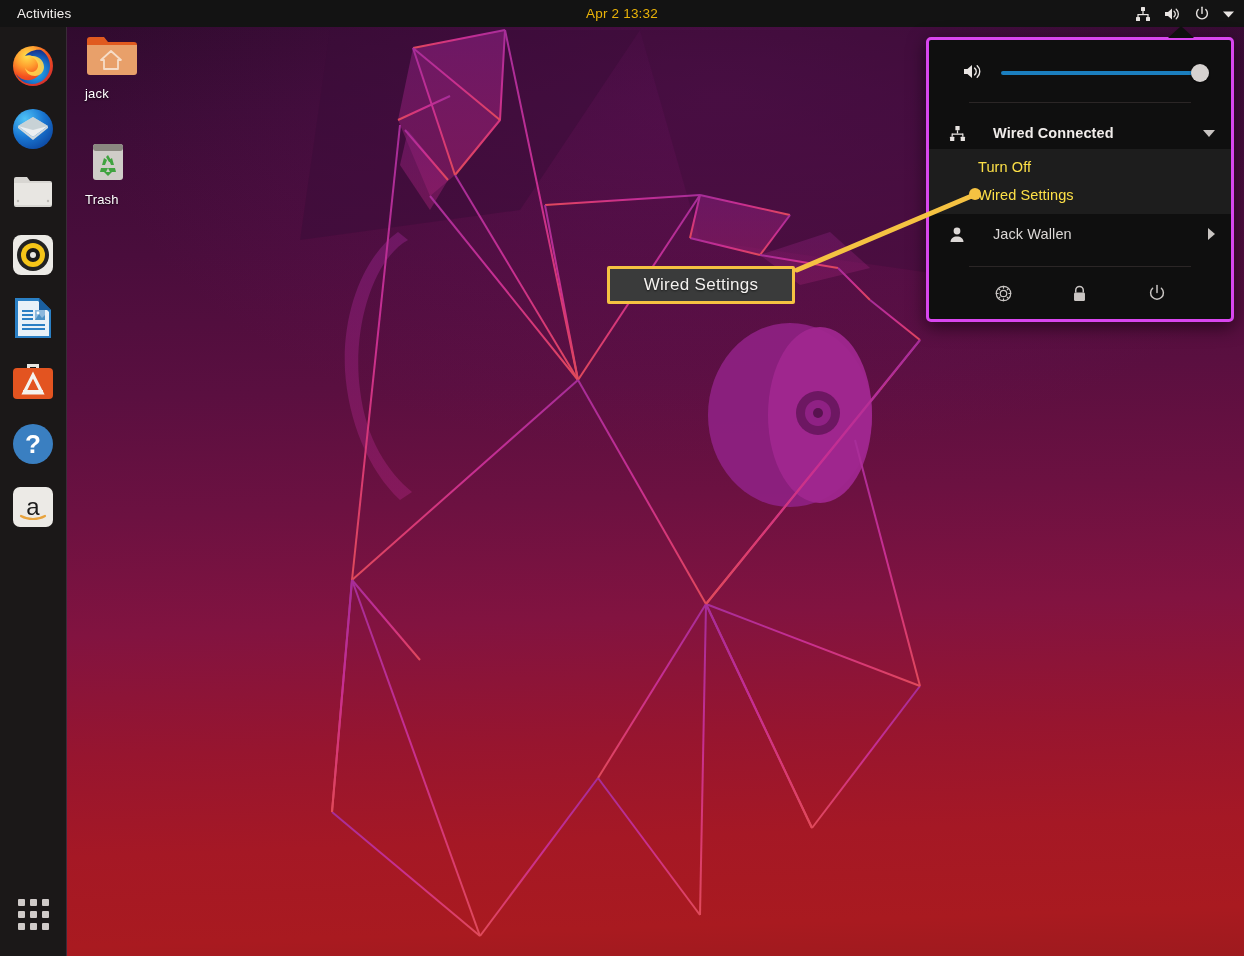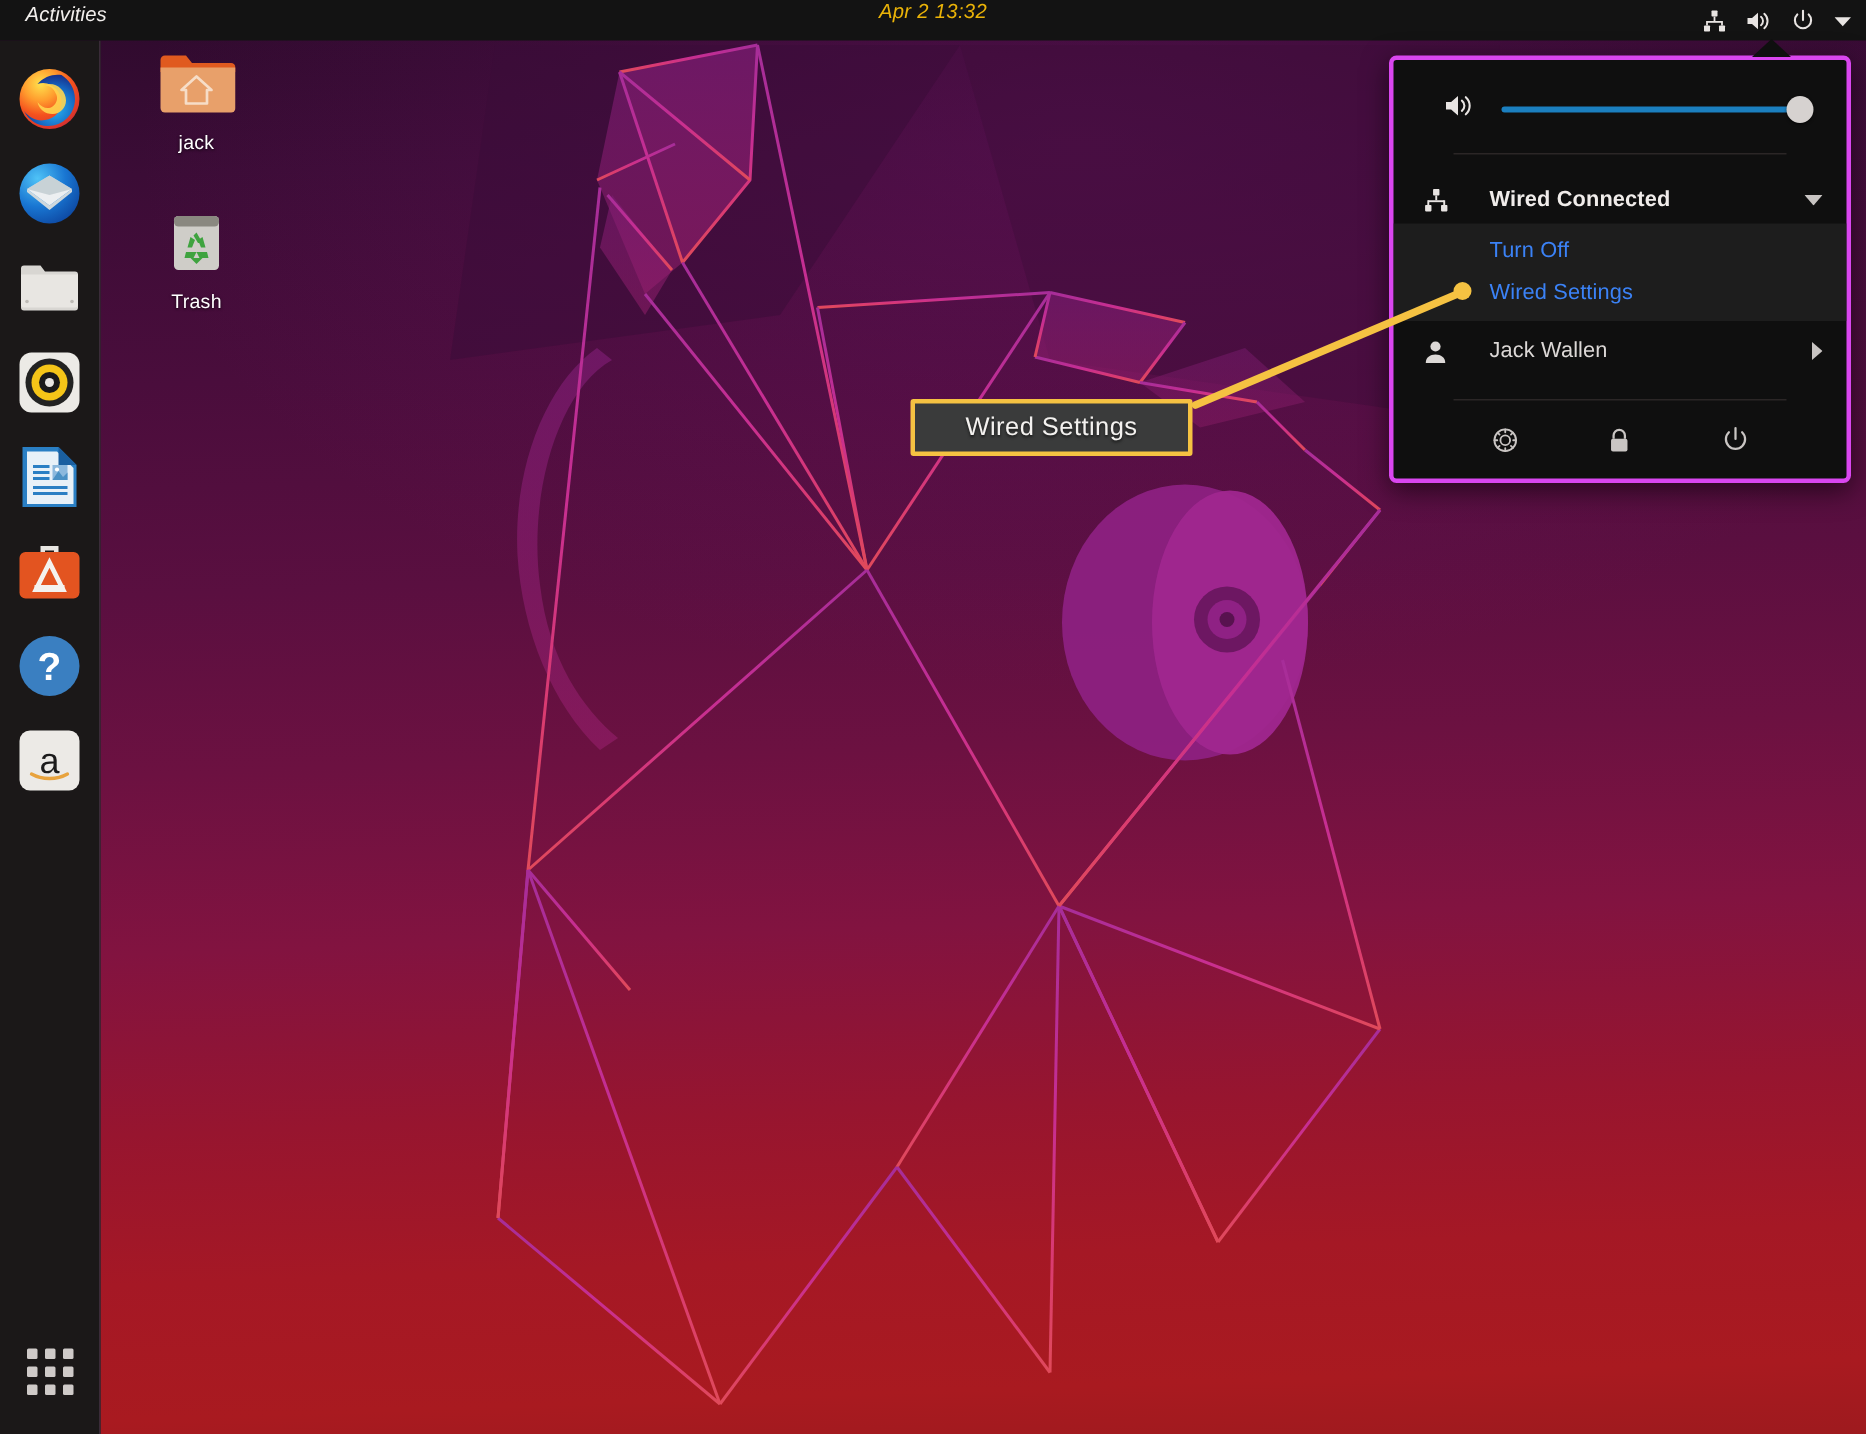--- a/index.html
+++ b/index.html
@@ -26,24 +26,23 @@
         #a51825 86%,
         #a91a20 95%,
         #9e1a1e 100%);
   }
   #wallSvg { position:absolute; left:0; top:0; width:1244px; height:956px; }
 
   
   #topbar {
     position:absolute; left:0; top:0; width:1244px; height:27px;
     background:#131313;
-    display:flex; 
+    display:flex; align-items:center;
     color:#e6e2e0; font-size:13.5px;
     z-index:40;
-    font-style:italic;
   }
   #activities {
     padding:2px 9px 3px 9px; margin-left:8px;
     border-radius:4px; font-weight:400; letter-spacing:.1px; font-size:13.5px;
     color:#f2efed; cursor:pointer;
   }
   #clock {
     position:absolute; left:0; right:0; text-align:center;
     font-size:13.5px; color:#eab308; letter-spacing:.2px; cursor:pointer;
   }
@@ -71,21 +70,21 @@
   #apps-btn {
     width:48px; height:48px; margin-bottom:18px;
     display:flex; align-items:center; justify-content:center; cursor:pointer;
     flex:0 0 auto;
   }
   .grid9 { display:grid; grid-template-columns:repeat(3,7px); grid-gap:5px; }
   .grid9 i { display:block; width:7px; height:7px; background:#cfcac8; border-radius:1px; }
 
   
   .desk-icon {
-    position:absolute; width:92px; text-align:center; cursor:pointer; z-index:10;
+    position:absolute; width:92px; text-align:left; cursor:pointer; z-index:10;
   }
   .desk-icon .lbl {
     display:block; margin-top:4px; color:#fff; font-size:13px;
     text-shadow:0 1px 2px rgba(0,0,0,.8); letter-spacing:.2px;
   }
 
   
   #sysmenu {
     position:absolute; left:926px; top:37px; width:308px;
     background:#0f0f0f;
@@ -117,21 +116,21 @@
     padding:0 16px 0 20px; color:#dcd8d6; font-size:14.5px; cursor:pointer;
   }
   .menu-row .mi { width:24px; flex:0 0 auto; display:flex; align-items:center; color:#dcd8d6; }
   .menu-row .mtxt { flex:1; margin-left:20px; letter-spacing:.1px; }
   .menu-row .mend { width:16px; flex:0 0 auto; display:flex; justify-content:flex-end; color:#c8c4c2; }
   #netrow { margin-top:14px; height:32px; }
   #netrow .mtxt { font-weight:bold; color:#f0ecea; }
 
   #submenu { background:#1d1d1d; padding:4px 0 5px 0; }
   #submenu .menu-row { height:28px; }
-  #submenu .mtxt { margin-left:44px; color:#3b82f6; }
+  #submenu .mtxt { margin-left:29px; color:#fde047; }
 
   #userrow { margin-top:4px; height:32px;padding-left:20px; }
 
   .bottom-divider { height:1px; background:#2b2626; margin:16px 40px 0 40px; }
   #actions {
     display:flex; justify-content:space-around; align-items:center;
     height:52px; padding:0 36px 0 36px;
   }
   .act { width:30px; height:30px; display:flex; align-items:center; justify-content:center;
          color:#c9c5c3; cursor:pointer; border-radius:4px; }

